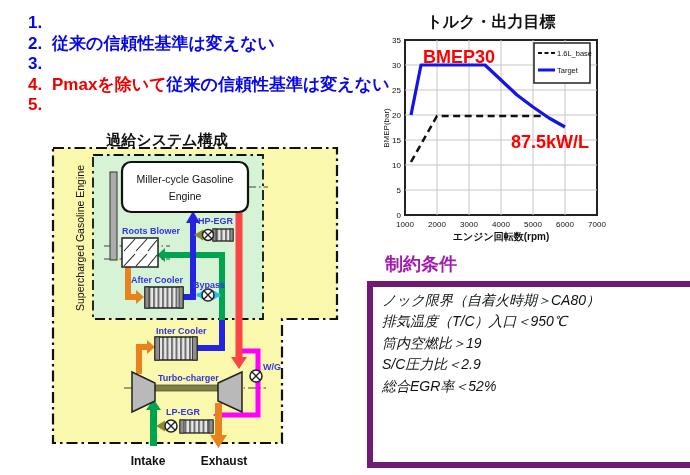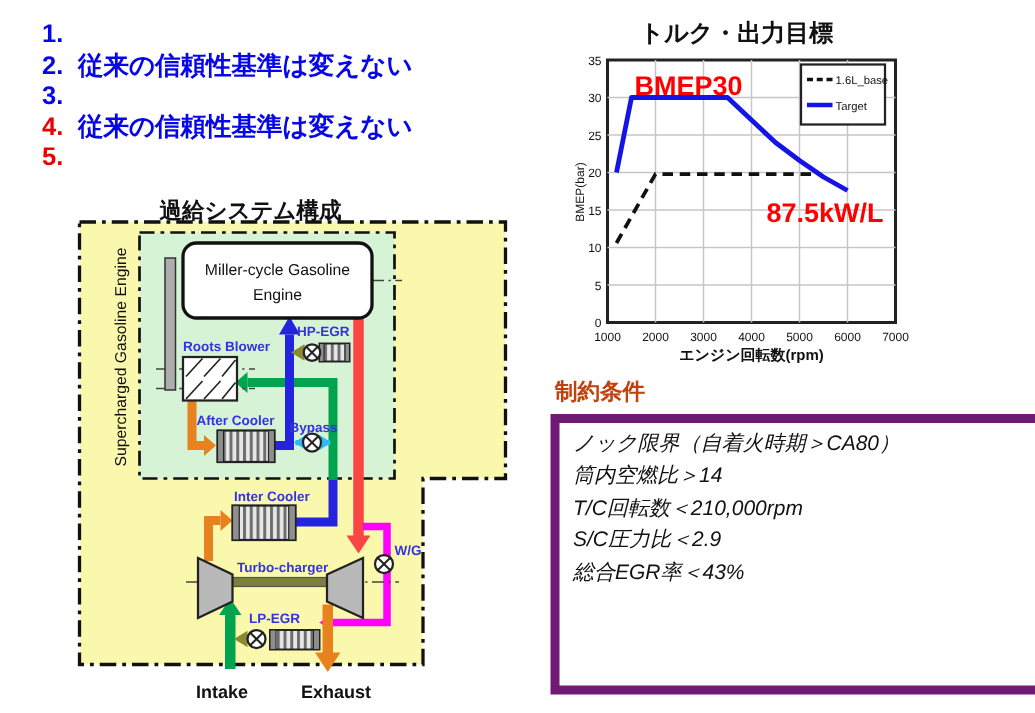--- a/index.html
+++ b/index.html
@@ -6,21 +6,21 @@
   .slide{position:relative;width:690px;height:475px;background:#ffffff;overflow:hidden;
          font-family:"Liberation Sans",sans-serif;}
   
   .objectives{position:absolute;left:28px;top:13px;width:360px;}
   .obj-row{display:flex;font-size:17px;font-weight:bold;line-height:20.6px;white-space:nowrap;}
   .obj-num{width:24px;flex:0 0 24px;}
   .blue{color:#0606E8;}
   .red{color:#EE0000;}
   
   .constraints{position:absolute;left:367px;top:252px;width:316px;}
-  .constraints-title{font-size:15px;font-weight:bold;color:#c2410c;margin:0 0 5px 3px;}
+  .constraints-title{font-size:18px;font-weight:bold;color:#a21caf;margin:0 0 5px 18px;}
   .constraints-box{border:6px solid #701a75;width:309px;height:172px;padding:3px 0 0 9px;box-sizing:content-box;font-style:italic;}
   .c-line{font-size:14px;color:#111;line-height:21.4px;white-space:nowrap;}
   svg{position:absolute;}
   svg text{font-family:"Liberation Sans",sans-serif;}
 </style>
 </head>
 <body>
 
 <div class="slide">
 
@@ -30,20 +30,21 @@
     </div>
     <div class="obj-row">
       <span class="obj-num blue">2.</span>
       <span class="blue">従来の信頼性基準は変えない</span>
     </div>
     <div class="obj-row">
       <span class="obj-num blue">3.</span>
     </div>
     <div class="obj-row">
       <span class="obj-num red">4.</span>
+      <span class="red">Pmaxを除いて</span>
         <span class="blue">従来の信頼性基準は変えない</span>
     </div>
     <div class="obj-row">
       <span class="obj-num red">5.</span>
     </div>
   </div>
 
   <svg style="left:383px;top:0;" width="307" height="250" viewBox="383 0 307 250">
     <text x="491" y="27" font-size="16" font-weight="bold" fill="#111" text-anchor="middle">トルク・出力目標</text>
 
@@ -223,20 +224,20 @@
       <text x="166" y="415">LP-EGR</text>
     </g>
     <text x="148" y="465" font-size="12" font-weight="bold" fill="#111" text-anchor="middle">Intake</text>
     <text x="224" y="465" font-size="12" font-weight="bold" fill="#111" text-anchor="middle">Exhaust</text>
   </svg>
 
   <div class="constraints">
     <div class="constraints-title">制約条件</div>
     <div class="constraints-box">
       <div class="c-line">ノック限界（自着火時期＞CA80）</div>
-      <div class="c-line">筒内空燃比＞14</div>
-      <div class="c-line">T/C回転数＜210,000rpm</div>
+      <div class="c-line">排気温度（T/C）入口＜950℃</div>
+      <div class="c-line">筒内空燃比＞19</div>
       <div class="c-line">S/C圧力比＜2.9</div>
-      <div class="c-line">総合EGR率＜43%</div>
+      <div class="c-line">総合EGR率＜52%</div>
     </div>
   </div>
 
 </div>
 
 </body></html>

